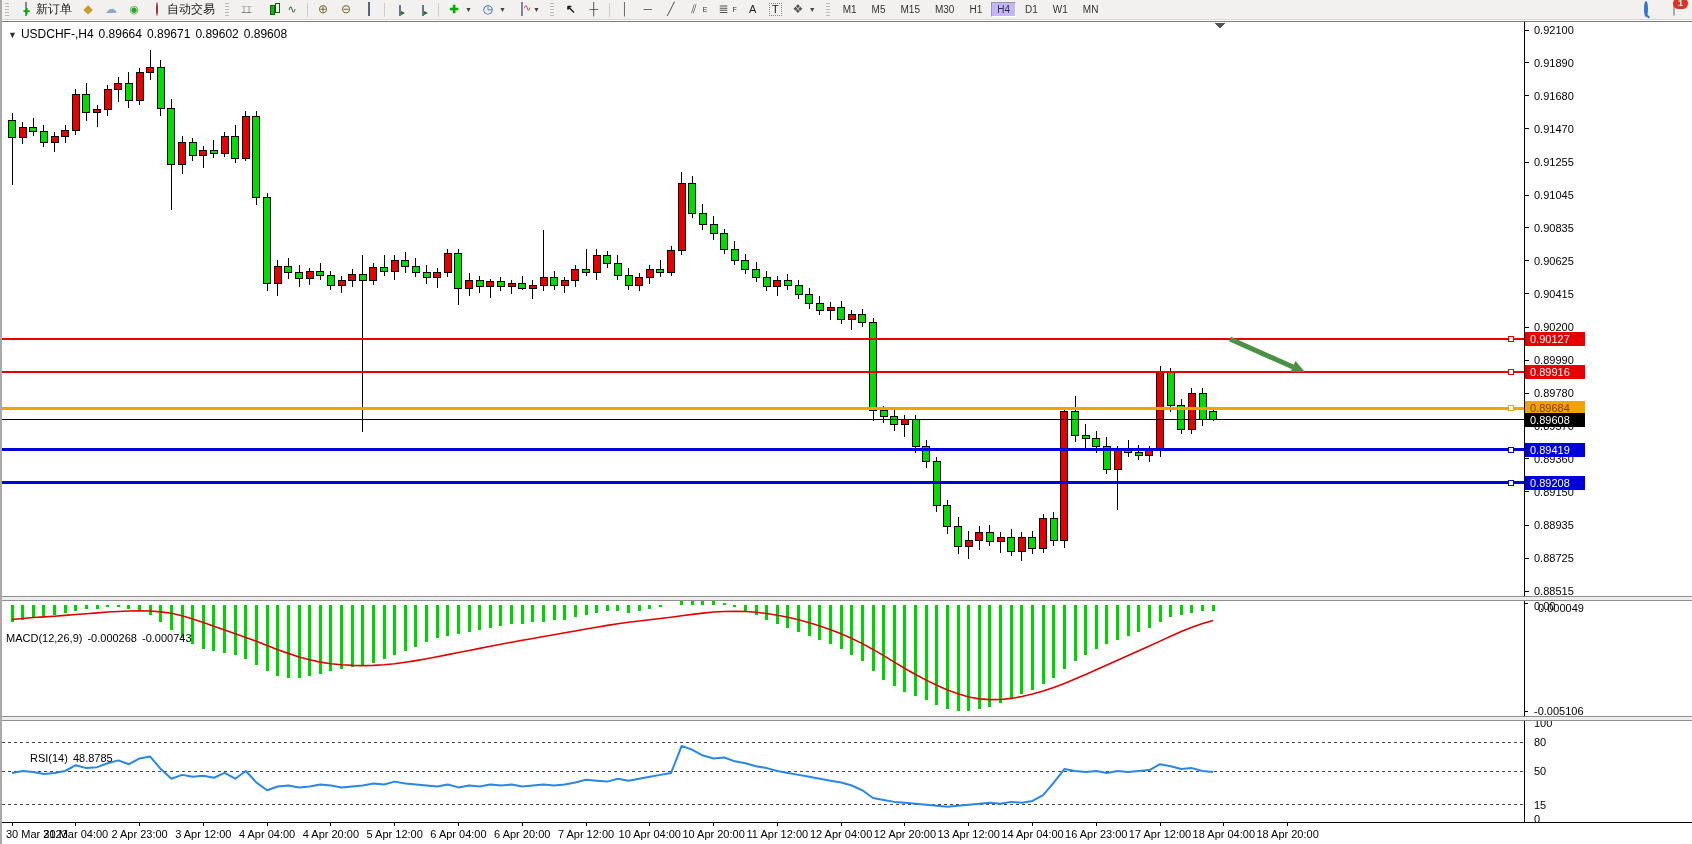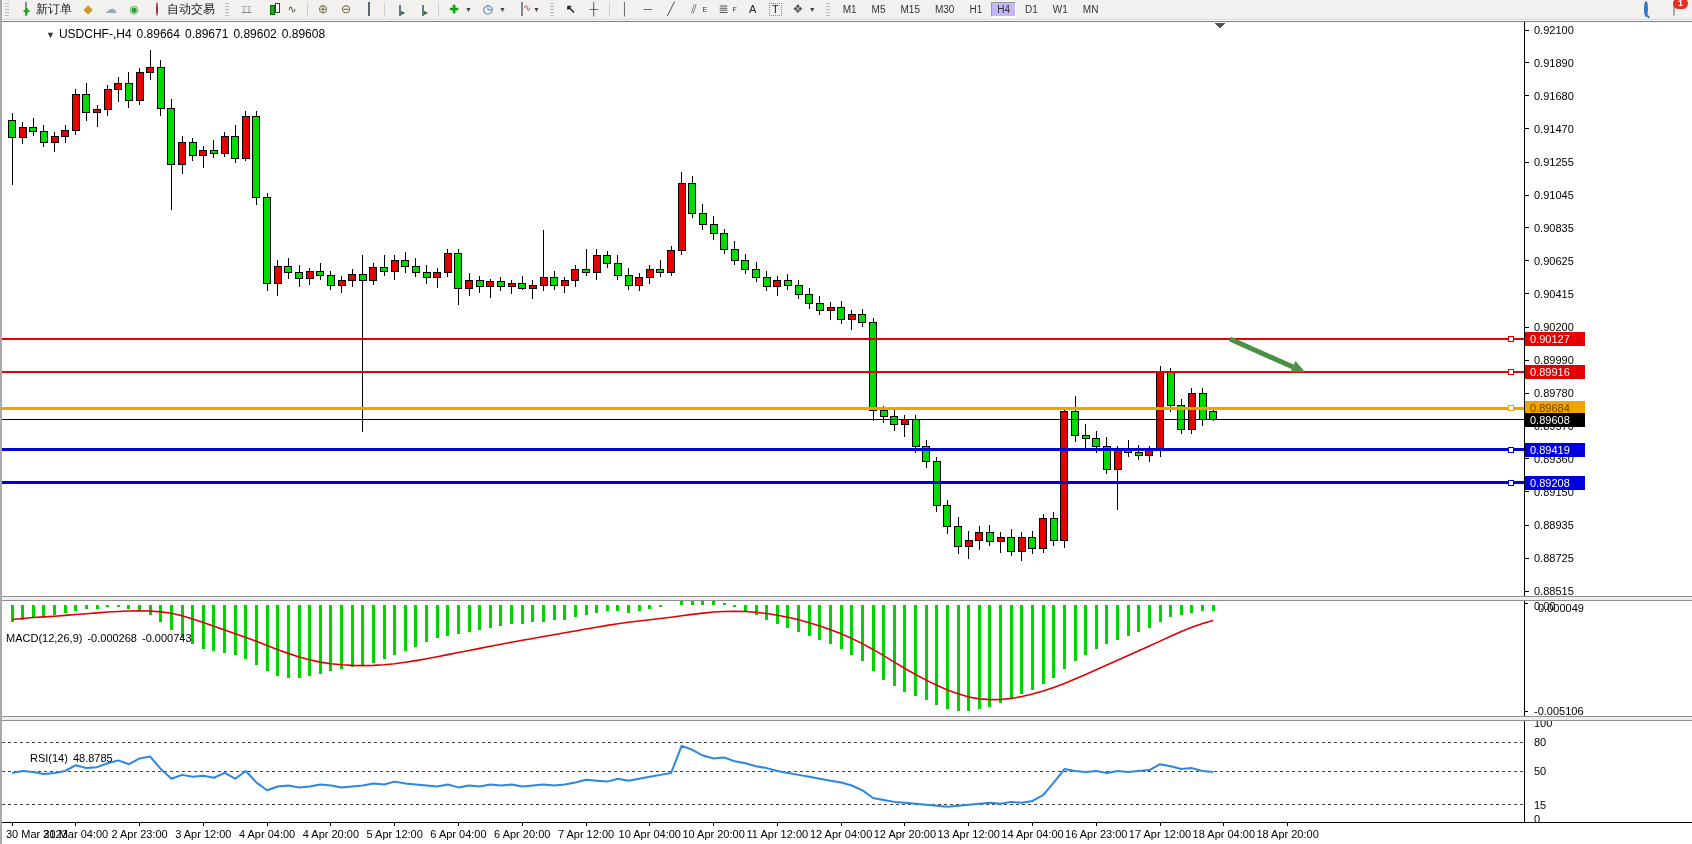--- a/index.html
+++ b/index.html
@@ -42,21 +42,21 @@
   .tf{font-size:10px;color:#333;padding:1px 5px;border:1px solid transparent;}
   .tf.active{border-color:#9a9a9a #ffffff #ffffff #9a9a9a;background:#c4b5fd;}
   #toolbar-right{margin-left:auto;display:flex;align-items:center;gap:8px;padding-right:8px;}
   .ic-mag{width:9px;height:9px;border:2px solid #3377cc;border-radius:50%;position:relative;}
   .ic-mag::after{content:"";position:absolute;width:5px;height:2px;background:#3377cc;transform:rotate(45deg);right:-4px;bottom:-2px;}
   .ic-chat{width:13px;height:10px;background:#e7e5e1;border:1px solid #aaa;border-radius:3px;position:relative;}
   .badge{position:absolute;top:-5px;right:-7px;min-width:11px;height:11px;border-radius:6px;background:#e03020;color:#fff;
          font-size:9px;line-height:11px;text-align:center;padding:0 2px;font-weight:bold;}
   
   #chart-region{position:absolute;left:0;top:21px;width:1692px;height:823px;background:#fff;border-top:1px solid #7d7d7d;}
-  #chart-title{position:absolute;left:6px;top:5px;font-size:12px;color:#000;z-index:5;margin-left:38px;}
+  #chart-title{position:absolute;left:6px;top:5px;font-size:12px;color:#000;z-index:5;}
   #chart-title .caret{font-size:9px;color:#333;margin-right:4px;}
   #chart-title span{margin-right:5px;}
   .ind-label{position:absolute;left:4px;font-size:11px;color:#000;z-index:5;margin-top:30px;}
   .ind-label span{margin-right:5px;}
   svg{position:absolute;left:0;display:block;}
   svg text{font-family:"Liberation Sans",sans-serif;font-size:11px;fill:#000;}
   .splitter{position:absolute;left:0;width:1692px;height:3px;background:#f0efed;border-top:1px solid #8f8f8f;border-bottom:1px solid #8f8f8f;z-index:4;}
 </style>
 </head>
 <body>

